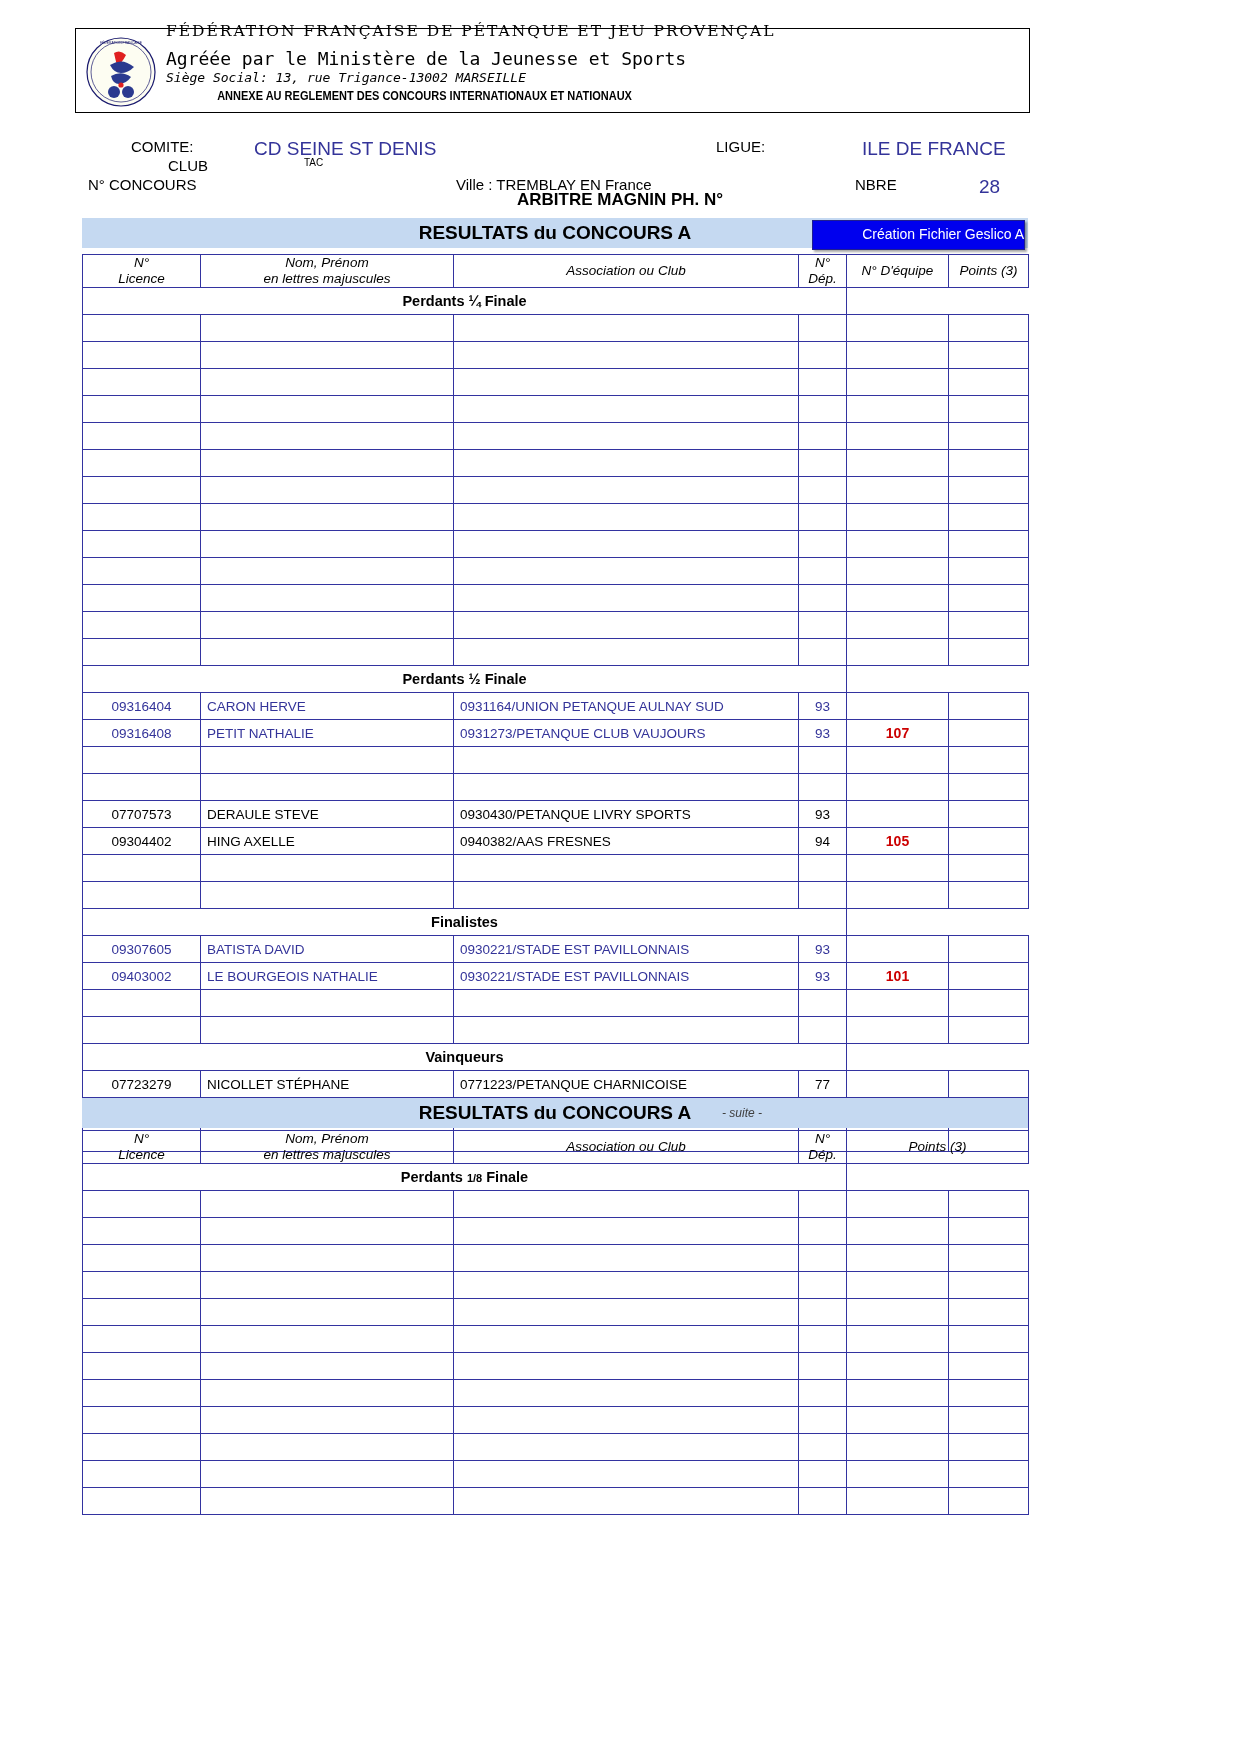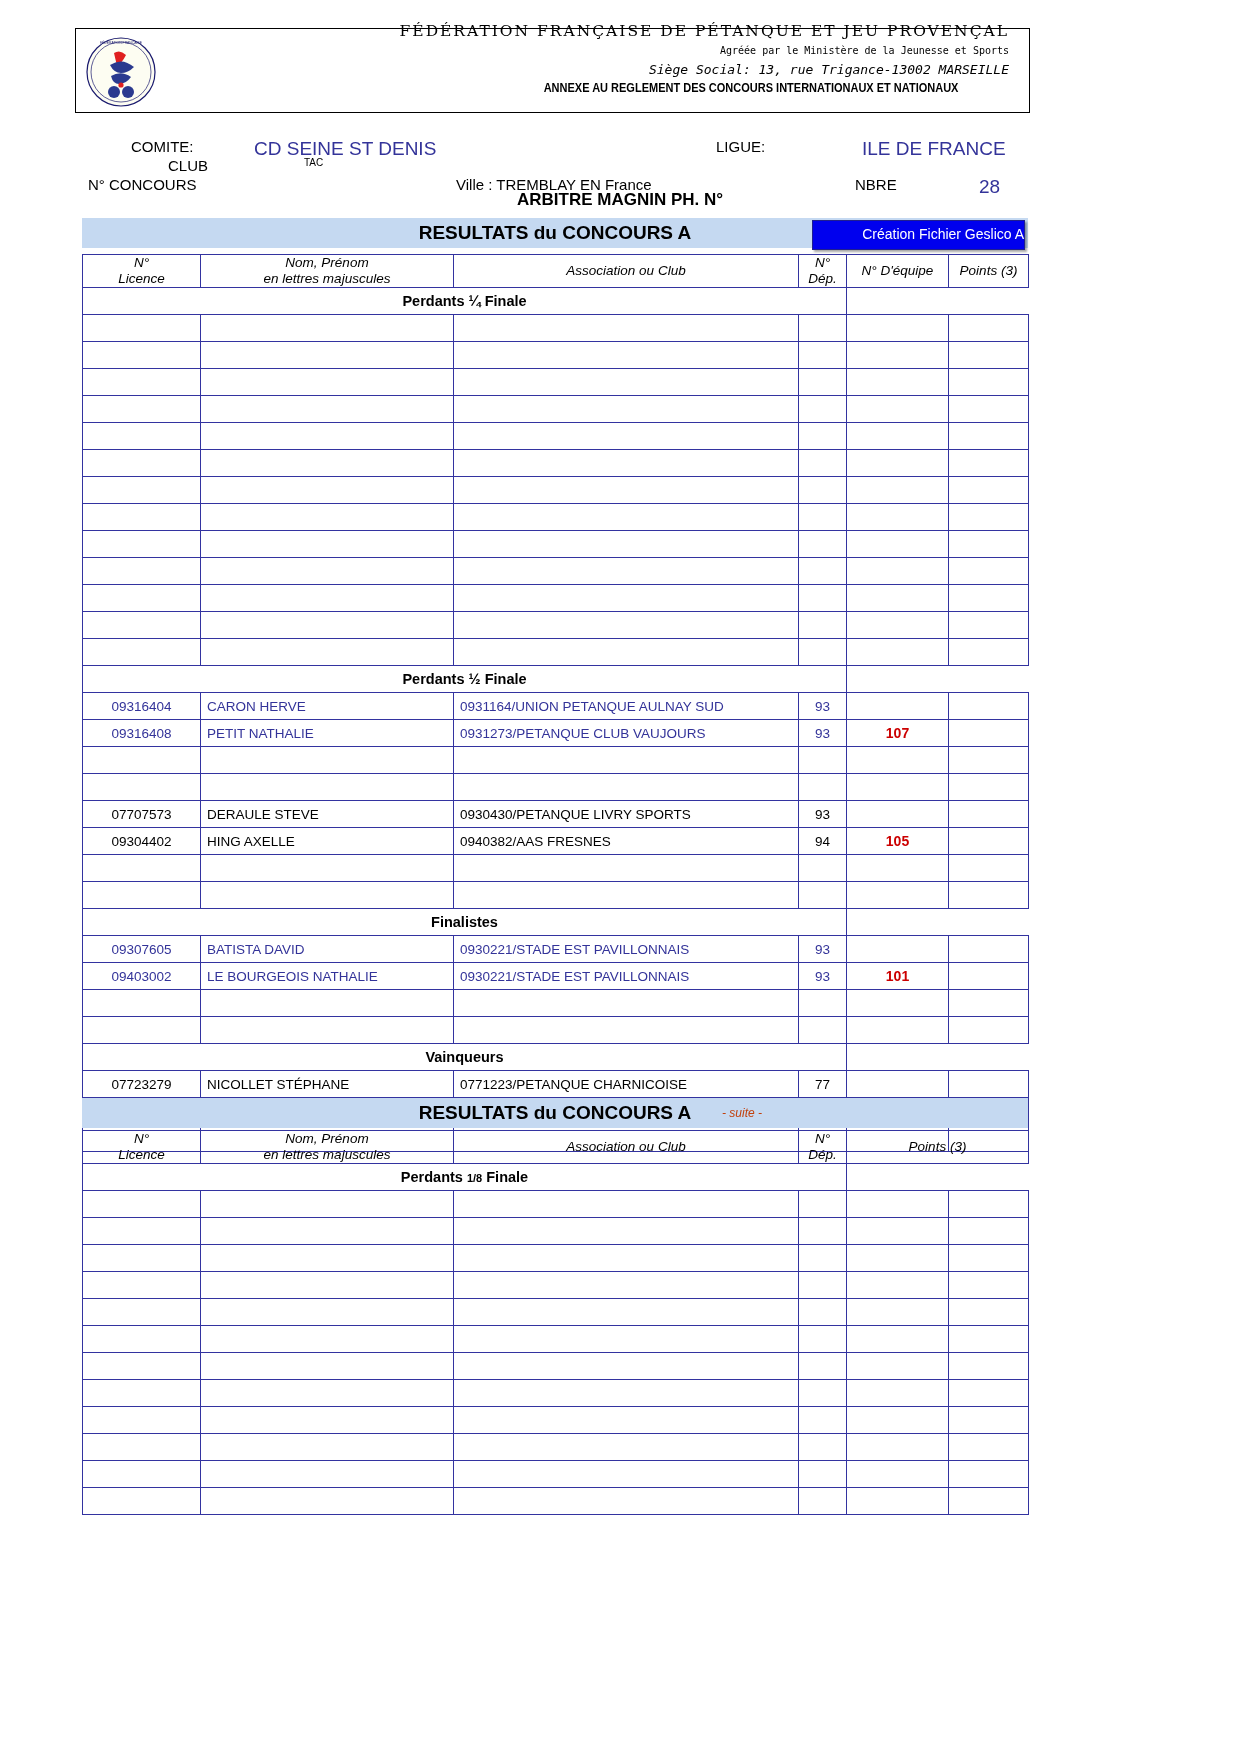--- a/index.html
+++ b/index.html
@@ -18,34 +18,34 @@
     position:absolute; left:75px; top:28px; width:955px; height:85px;
     border:1px solid #000;
     box-sizing:border-box;
     background:#fff;
   }
   .logo{
     position:absolute; left:8px; top:6px; width:74px; height:74px;
   }
   .logo svg{display:block;}
   .fed-lines{
-    position:absolute; left:90px; top:-8px; right:20px;
-    text-align:right;
+    position:absolute; left:90px; top:-8px; right:10px;
+    text-align:left;
   }
   .fed-title{
     font-family:"DejaVu Serif", serif;
     font-size:15.5px; letter-spacing:2.0px;
     color:#000; white-space:nowrap;
     line-height:20px;
     overflow:hidden;
     height:20px;
   }
   .fed-sub1{
     font-family:"DejaVu Sans Mono", monospace;
-    font-size:10px; line-height:19px; letter-spacing:0px;
+    font-size:18px; line-height:19px; letter-spacing:0px;margin-top:8px;
   }
   .fed-sub2{
     font-family:"DejaVu Sans Mono", monospace;
     font-style:italic;
     font-size:13px; line-height:19px;
   }
   .fed-sub3{
     font-family:"Liberation Sans", sans-serif;
     font-size:12.5px; font-weight:bold; line-height:18px;
     transform:scaleX(0.88); transform-origin:center;
@@ -65,21 +65,21 @@
   
   .banner{
     position:absolute; background:#c5d9f1; height:30px;
   }
   .banner-title{
     position:absolute; width:100%; text-align:center;
     font-size:19px; font-weight:bold; line-height:30px; color:#000;
   }
   .banner-suite{
     position:absolute; font-size:12px; font-style:italic;
-    line-height:30px; color:#c2410c;
+    line-height:30px; color:#404040;
   }
   .geslico-btn{
     position:absolute;
     background:#0000ee; color:#fff;
     font-size:14px; text-align:right;
     border:1px solid #1f1f8f;
     box-shadow:2px 2px 2px rgba(0,0,0,.35);
     line-height:26px; height:28px;
   }
 

